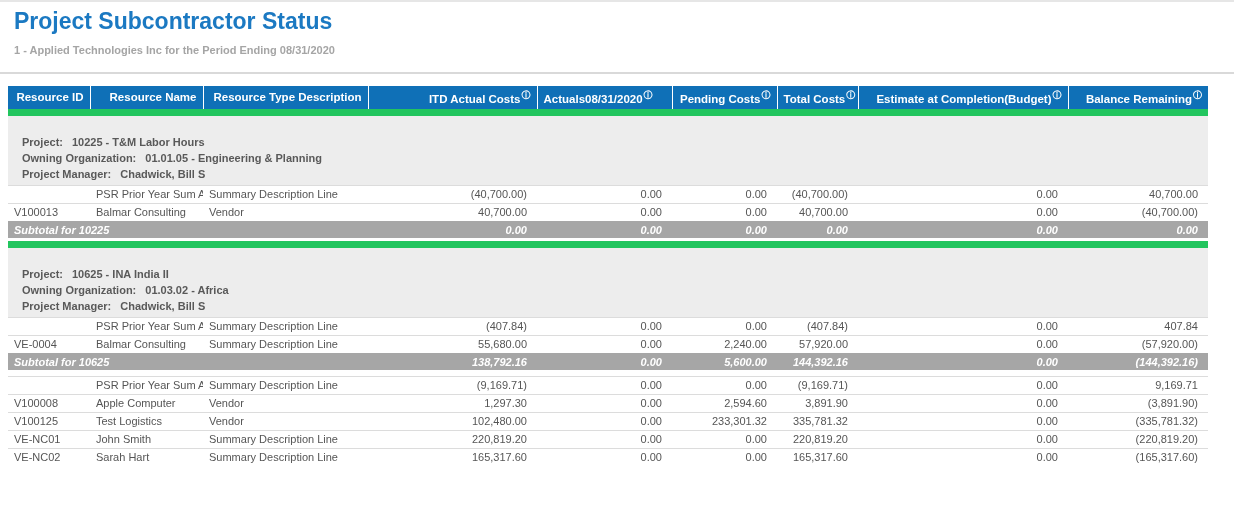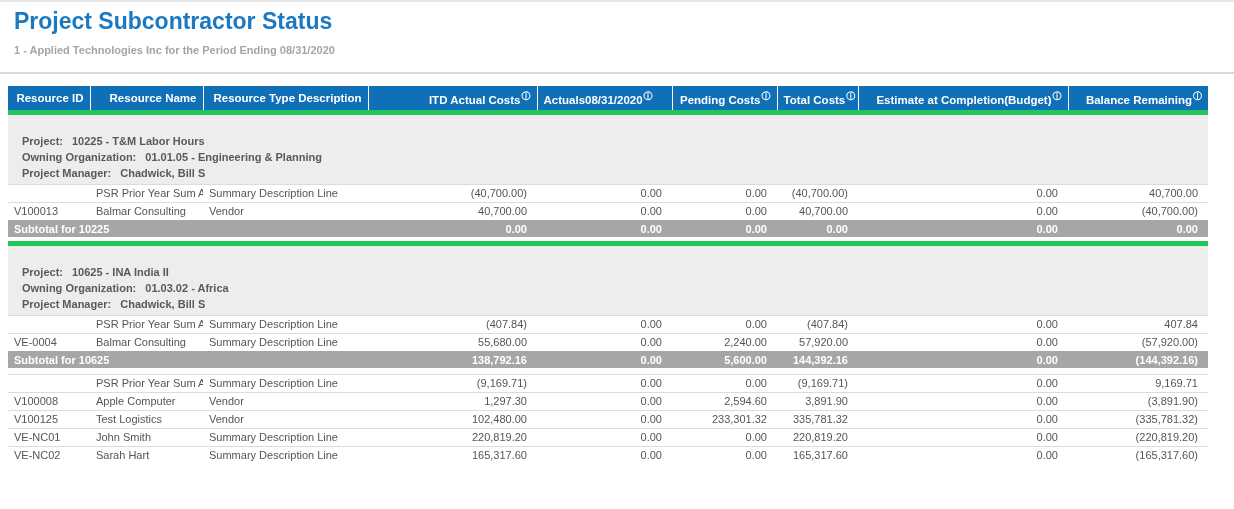--- a/index.html
+++ b/index.html
@@ -58,40 +58,41 @@
   thead th.align-right { text-align: left; }
   thead .info {
     font-size: 9px;
     vertical-align: super;
     margin-left: 1px;
     cursor: pointer;
   }
   tr.group-row td {
     background: var(--group_bg);
     padding: 18px 0 3px 14px;
-    border-top: 5px solid #22c55e;
+    border-top: 7px solid #22c55e;
   }
   .ghl { line-height: 16px; font-weight: bold; color: #595959; white-space: nowrap; }
   .glabel { margin-right: 9px; }
   tr.data-row td {
     height: 18px;
     border-top: 1px solid #dcdcdc;
     padding: 0 6px;
     background: #fff;
     white-space: nowrap;
     overflow: hidden;
   }
   td.num { text-align: right; padding-right: 10px !important; }
   tr.subtotal-row td {
     background: var(--subtotal_bg);
     color: #ffffff;
     font-weight: bold;
     height: 17px;
     padding: 0 6px;
     white-space: nowrap;
+    font-style: italic;
   }
   tr.spacer-row td { height: 6px; background: #fff; border: none; padding: 0; }
 </style>
 </head>
 <body>
 
 <div class="page">
   <div class="top-line"></div>
   <h1 class="report-title">Project Subcontractor Status</h1>
   <div class="report-subtitle">1 - Applied Technologies Inc for the Period Ending 08/31/2020</div>

